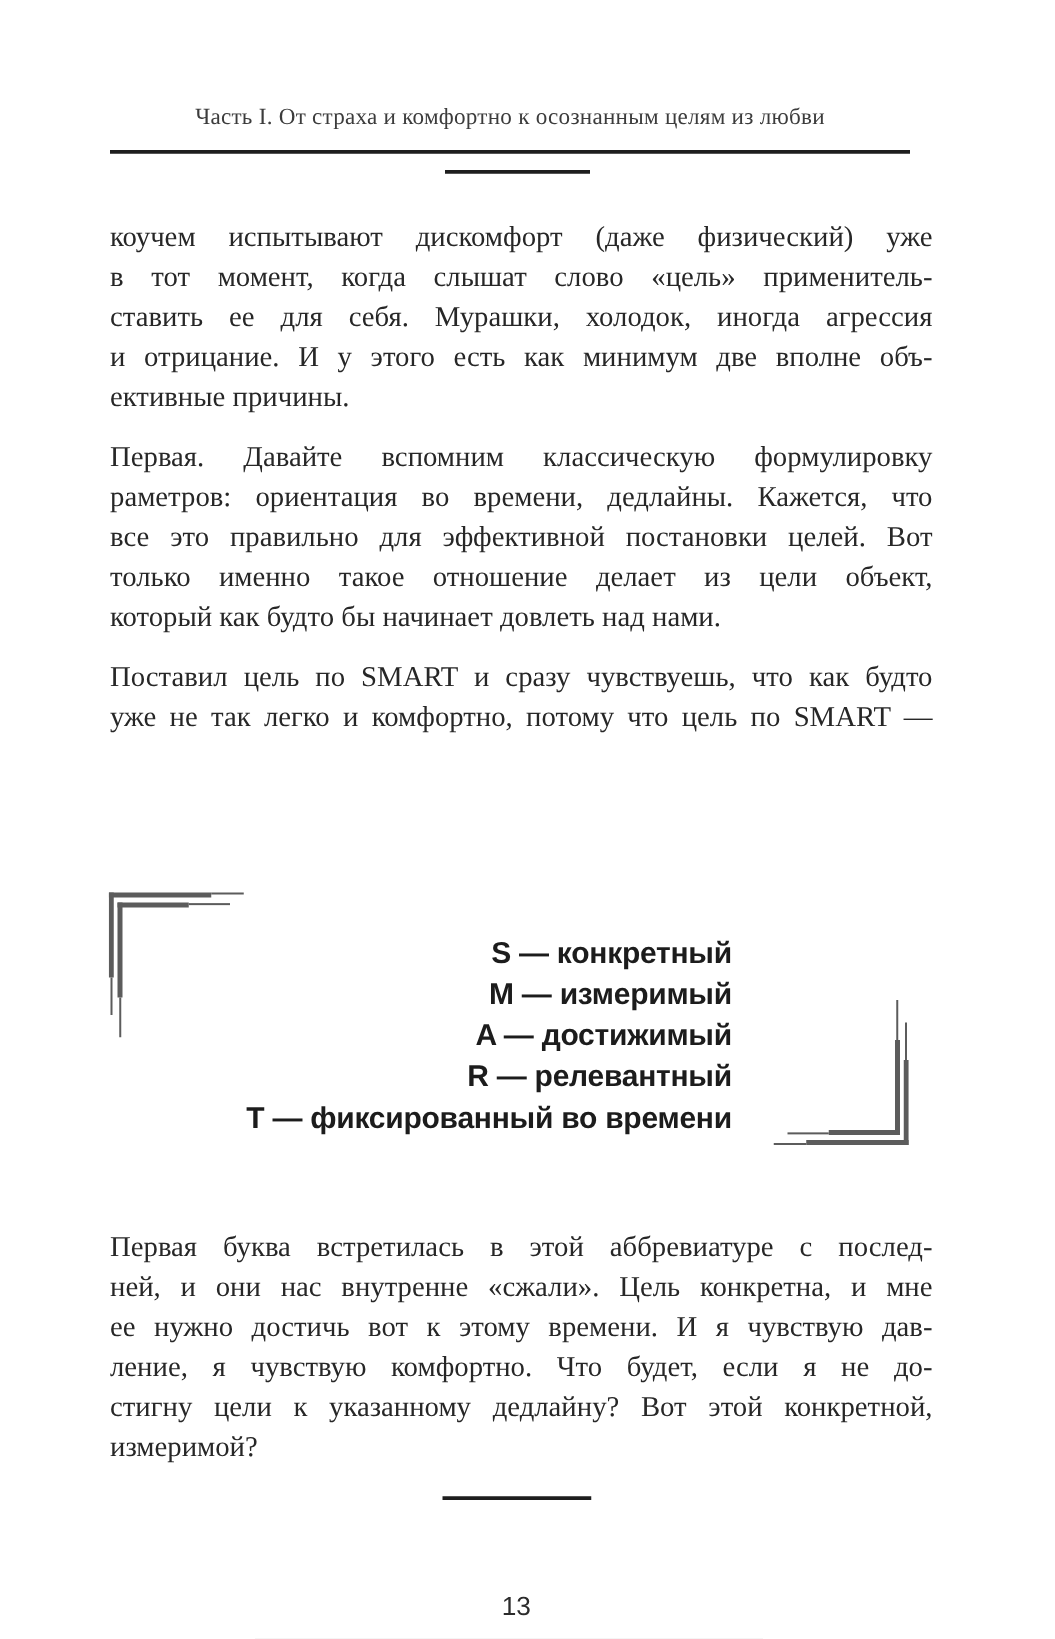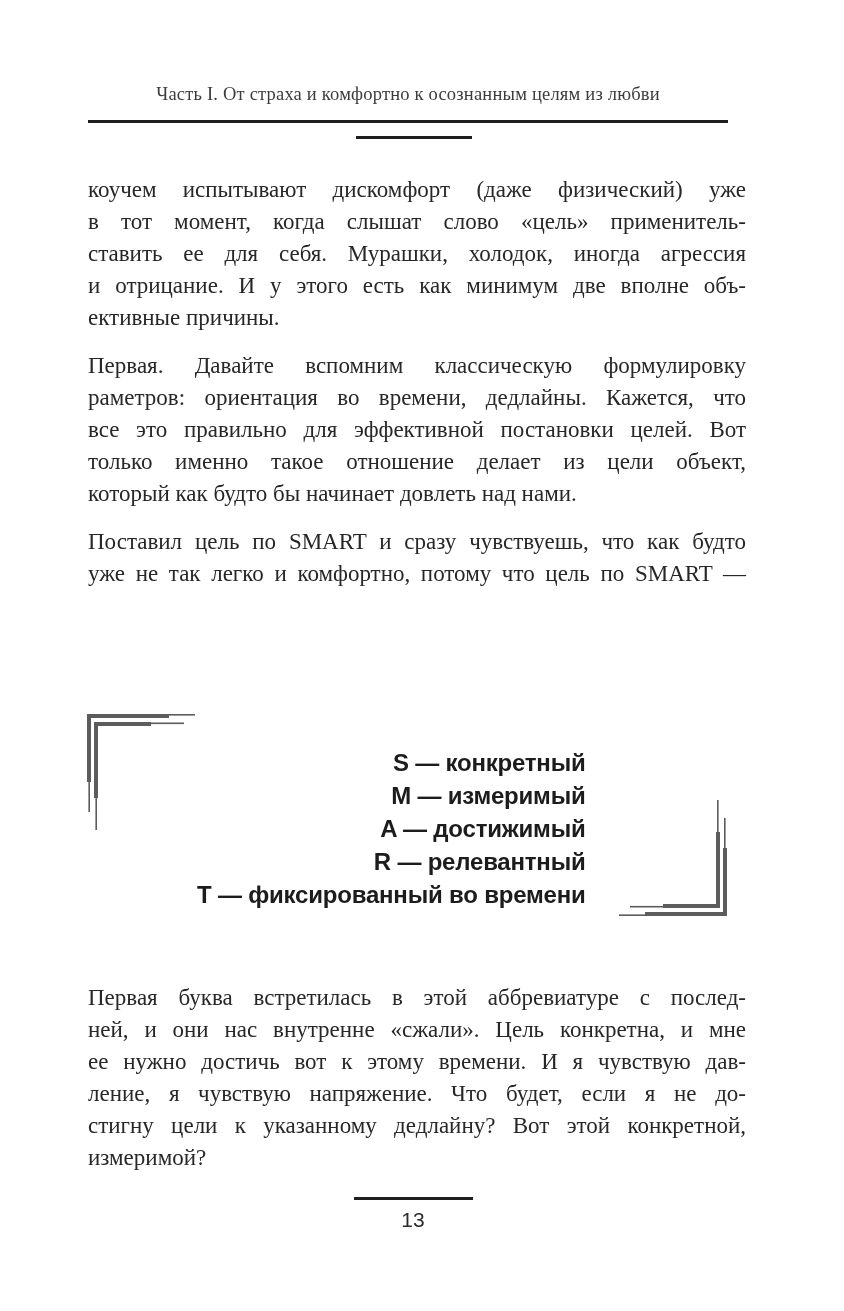--- a/index.html
+++ b/index.html
@@ -39,21 +39,21 @@
     font-size:24px; line-height:33px;
     color:#1c1c1c;
     letter-spacing:-0.2px;
     text-align:right;
   }
   .corner { position:absolute; }
   .corner-tl { top:712px; left:87px; }
   .corner-br { top:800px; left:617px; transform:rotate(180deg); }
   .footer-rule { top:1197px; left:354px; width:119px; height:3px; background:#1e1e1e; }
   .page-number {
-    position:absolute; top:1208px; left:88px; width:650px;
+    position:absolute; top:1274px; left:88px; width:650px;
     text-align:center;
     font-family:"Liberation Sans", sans-serif;
     font-size:21px; color:#2b2b2b;
   }
 </style>
 </head>
 <body>
 
 <div class="page">
 
@@ -114,21 +114,21 @@
       <rect x="7" y="10" width="4" height="76"></rect>
       <rect x="8.4" y="86" width="1.6" height="32"></rect>
     </g>
   </svg>
 
   <div class="body-text paras-bottom" id="paras-bottom">
       <div class="para">
         <div class="line"><span>Первая буква встретилась в этой аббревиатуре с послед-</span></div>
         <div class="line"><span>ней, и они нас внутренне «сжали». Цель конкретна, и мне</span></div>
         <div class="line"><span>ее нужно достичь вот к этому времени. И я чувствую дав-</span></div>
-        <div class="line"><span>ление, я чувствую напряжение. Что будет, если я не до-</span></div>
+        <div class="line"><span>ление, я чувствую комфортно. Что будет, если я не до-</span></div>
         <div class="line"><span>стигну цели к указанному дедлайну? Вот этой конкретной,</span></div>
         <div class="line last"><span>измеримой?</span></div>
       </div>
     </div>
 
   <div class="rule footer-rule"></div>
   <div class="page-number">13</div>
 
 </div>
 

